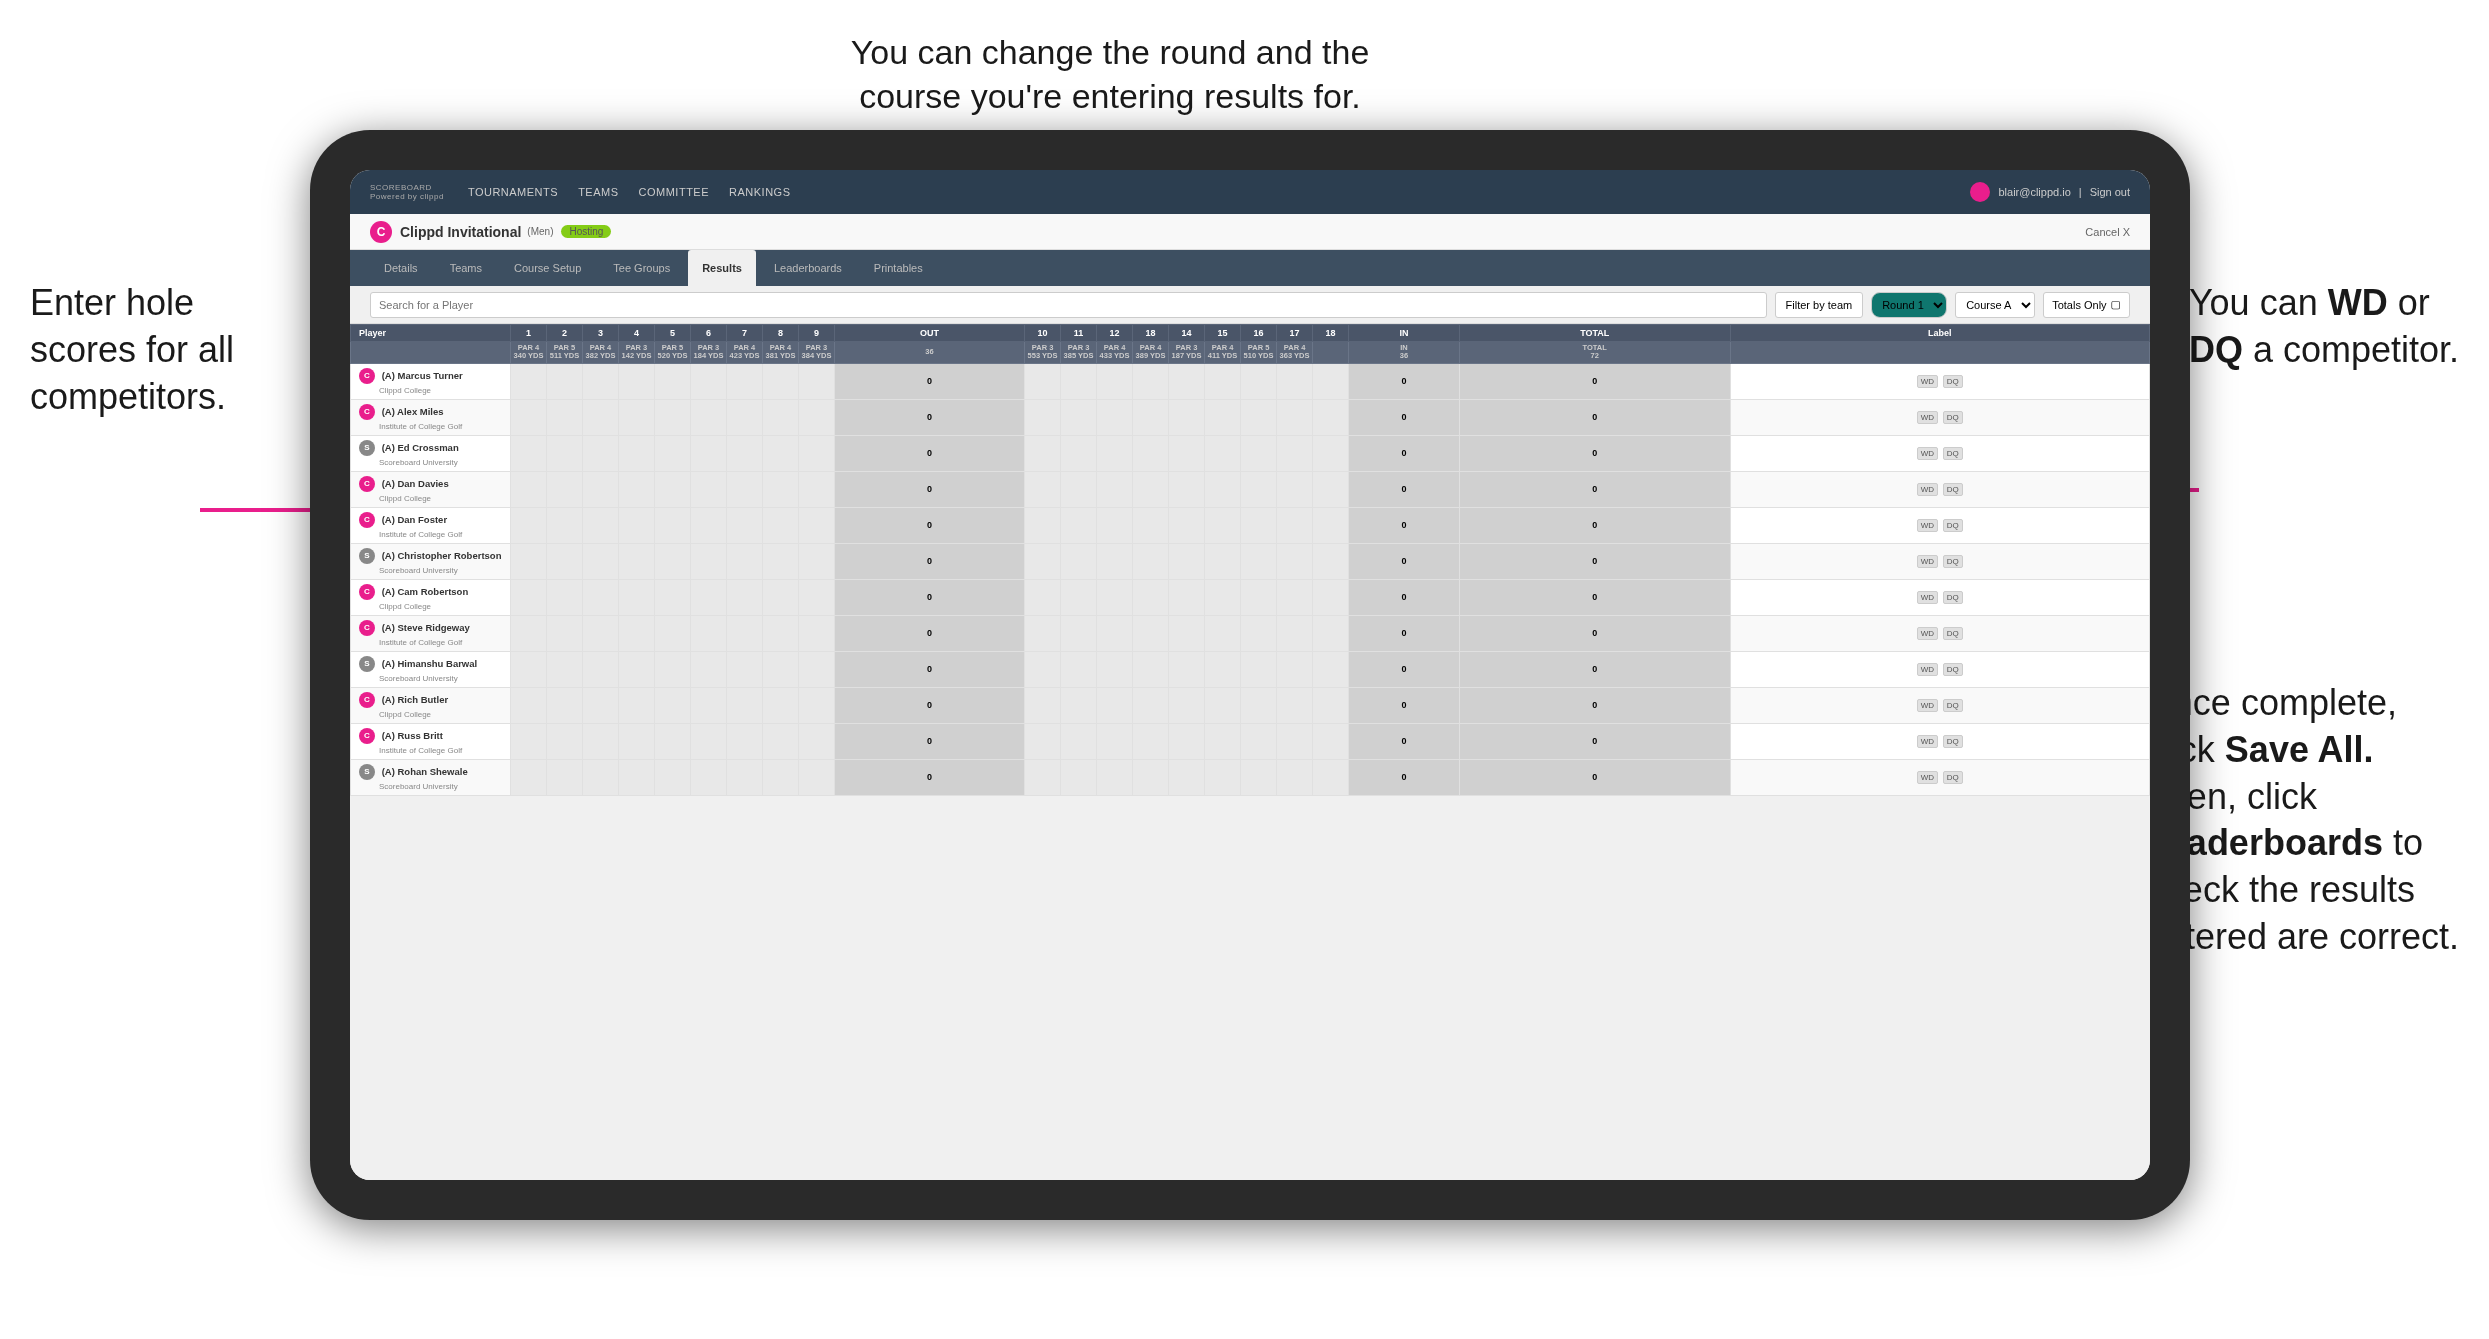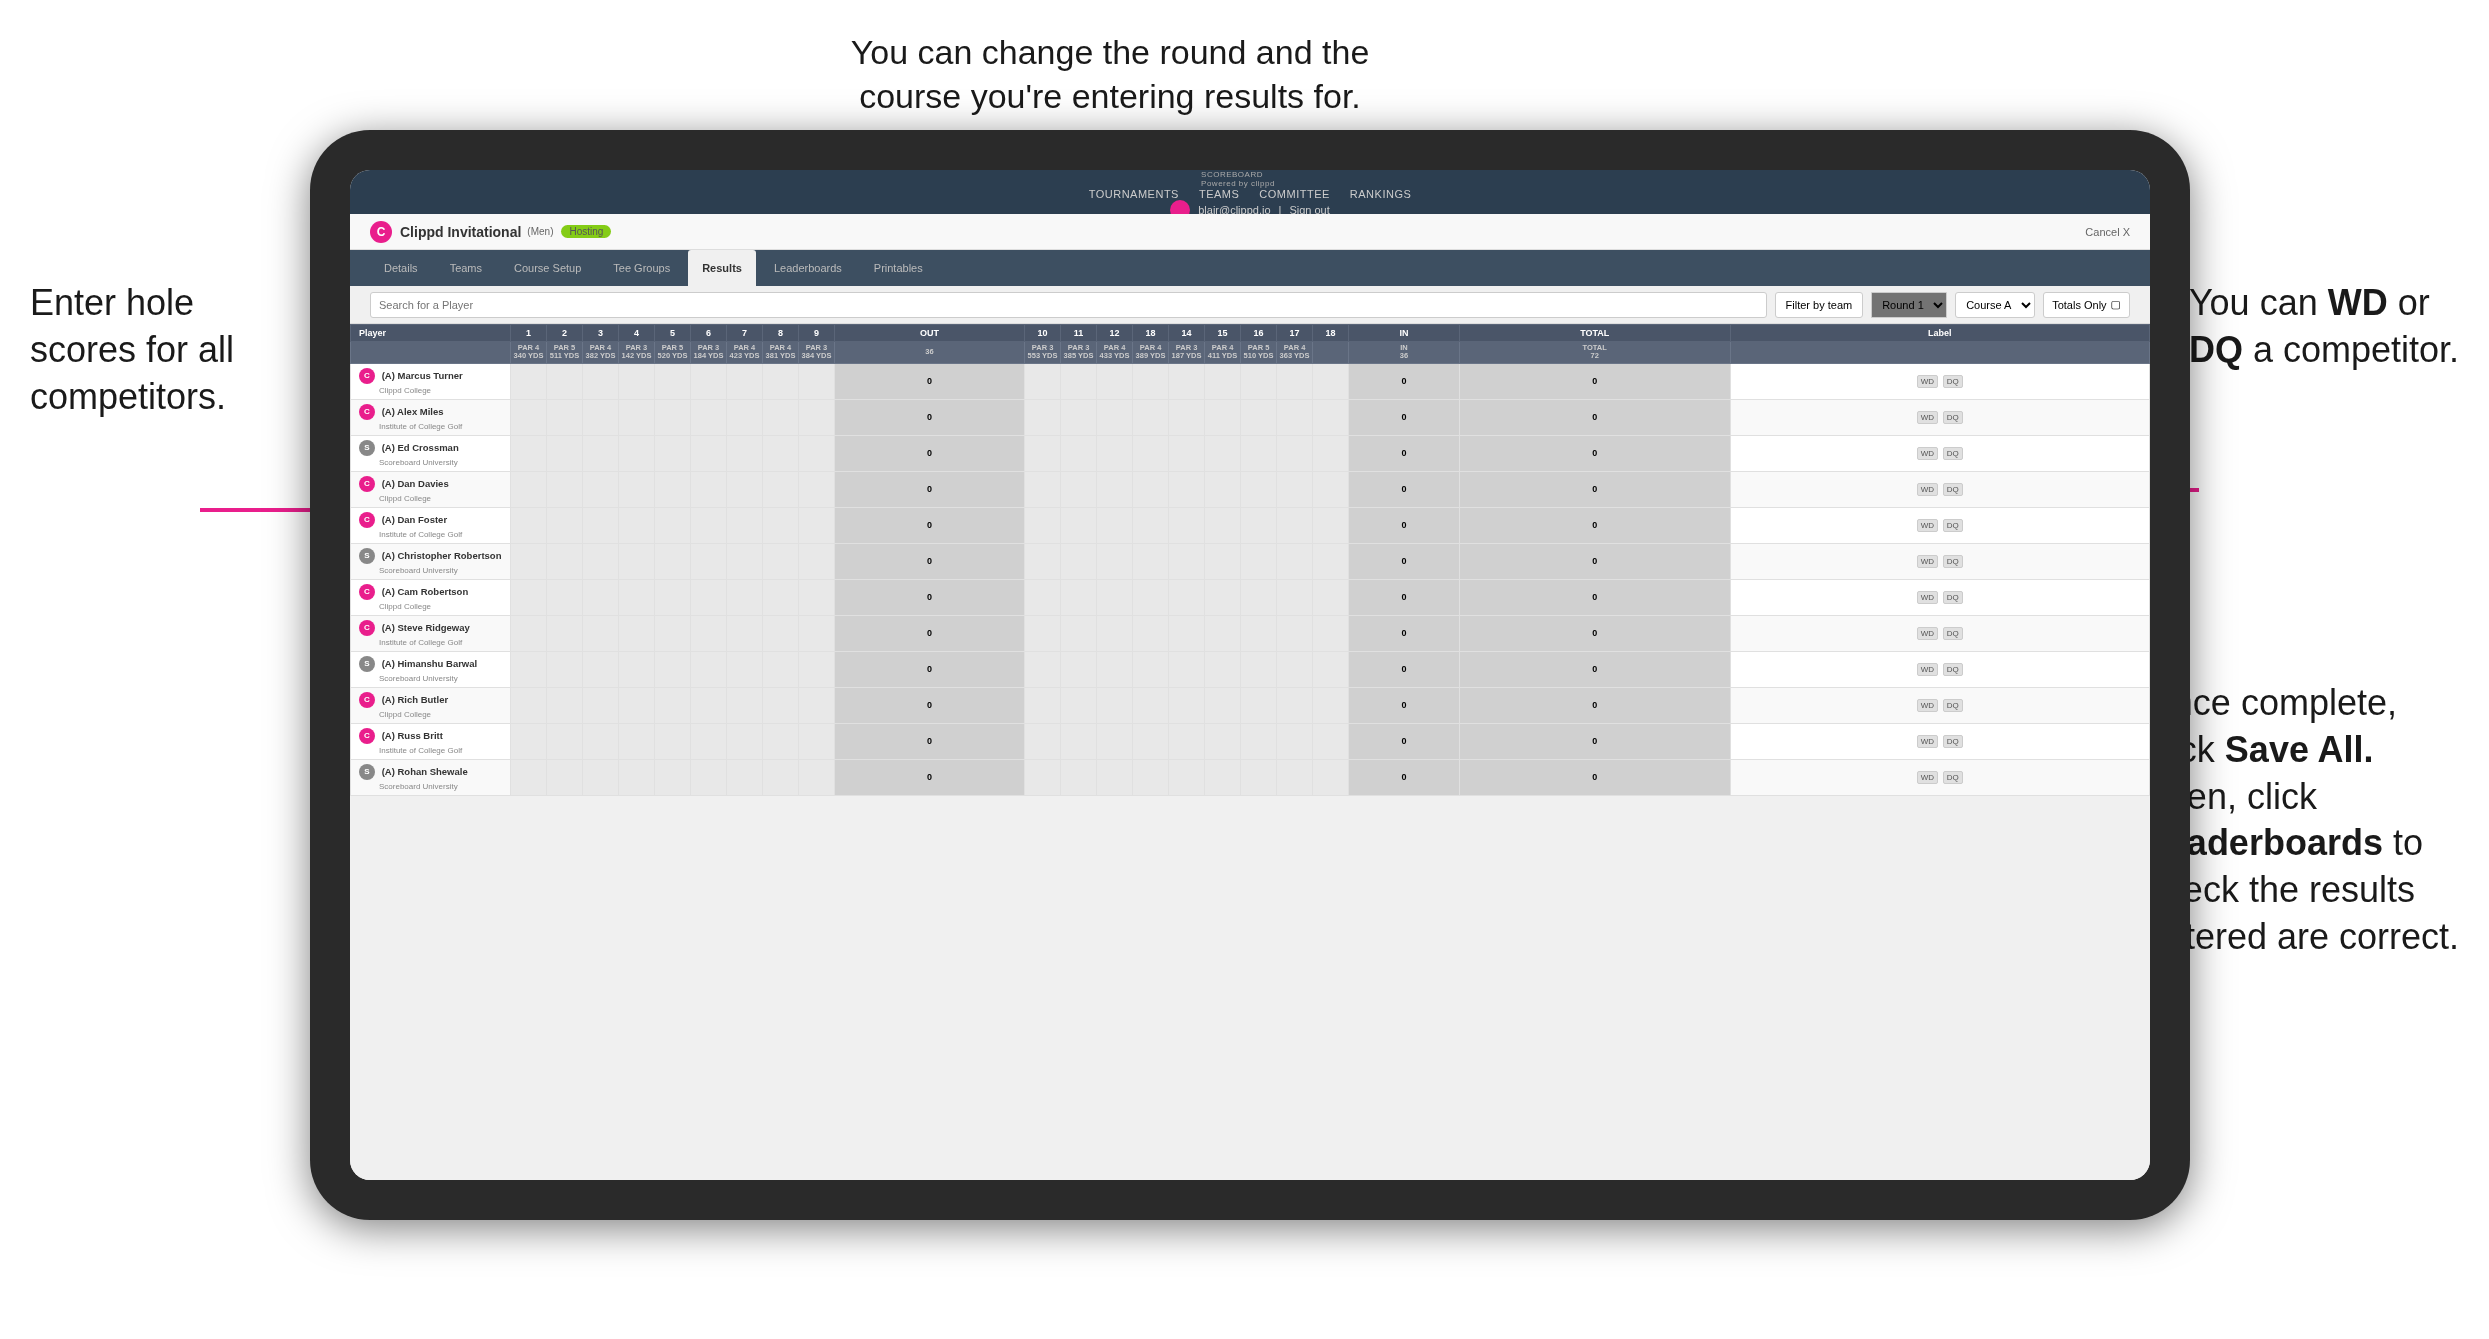--- a/index.html
+++ b/index.html
@@ -46,21 +46,20 @@
     }
 
     
     .top-nav {
       background: #2c3e50;
       display: flex;
       align-items: center;
       padding: 0 20px;
       height: 44px;
       flex-shrink: 0;
-      flex-direction: column;
     }
 
     .scoreboard-logo {
       color: white;
       font-size: 13px;
       font-weight: 700;
       letter-spacing: 0.5px;
       margin-right: 24px;
     }
 
@@ -209,24 +208,24 @@
       padding: 0 10px;
       font-size: 11px;
       background: white;
       cursor: pointer;
       white-space: nowrap;
     }
 
     .round-select {
       height: 26px;
       border: 1px solid #ccc;
-      border-radius: 1px;
+      border-radius: 9px;
       padding: 0 6px;
       font-size: 11px;
-      background: #737373;
+      background: #0f766e;
       cursor: pointer;
     }
 
     .course-select {
       height: 26px;
       border: 1px solid #ccc;
       border-radius: 3px;
       padding: 0 6px;
       font-size: 11px;
       background: white;

